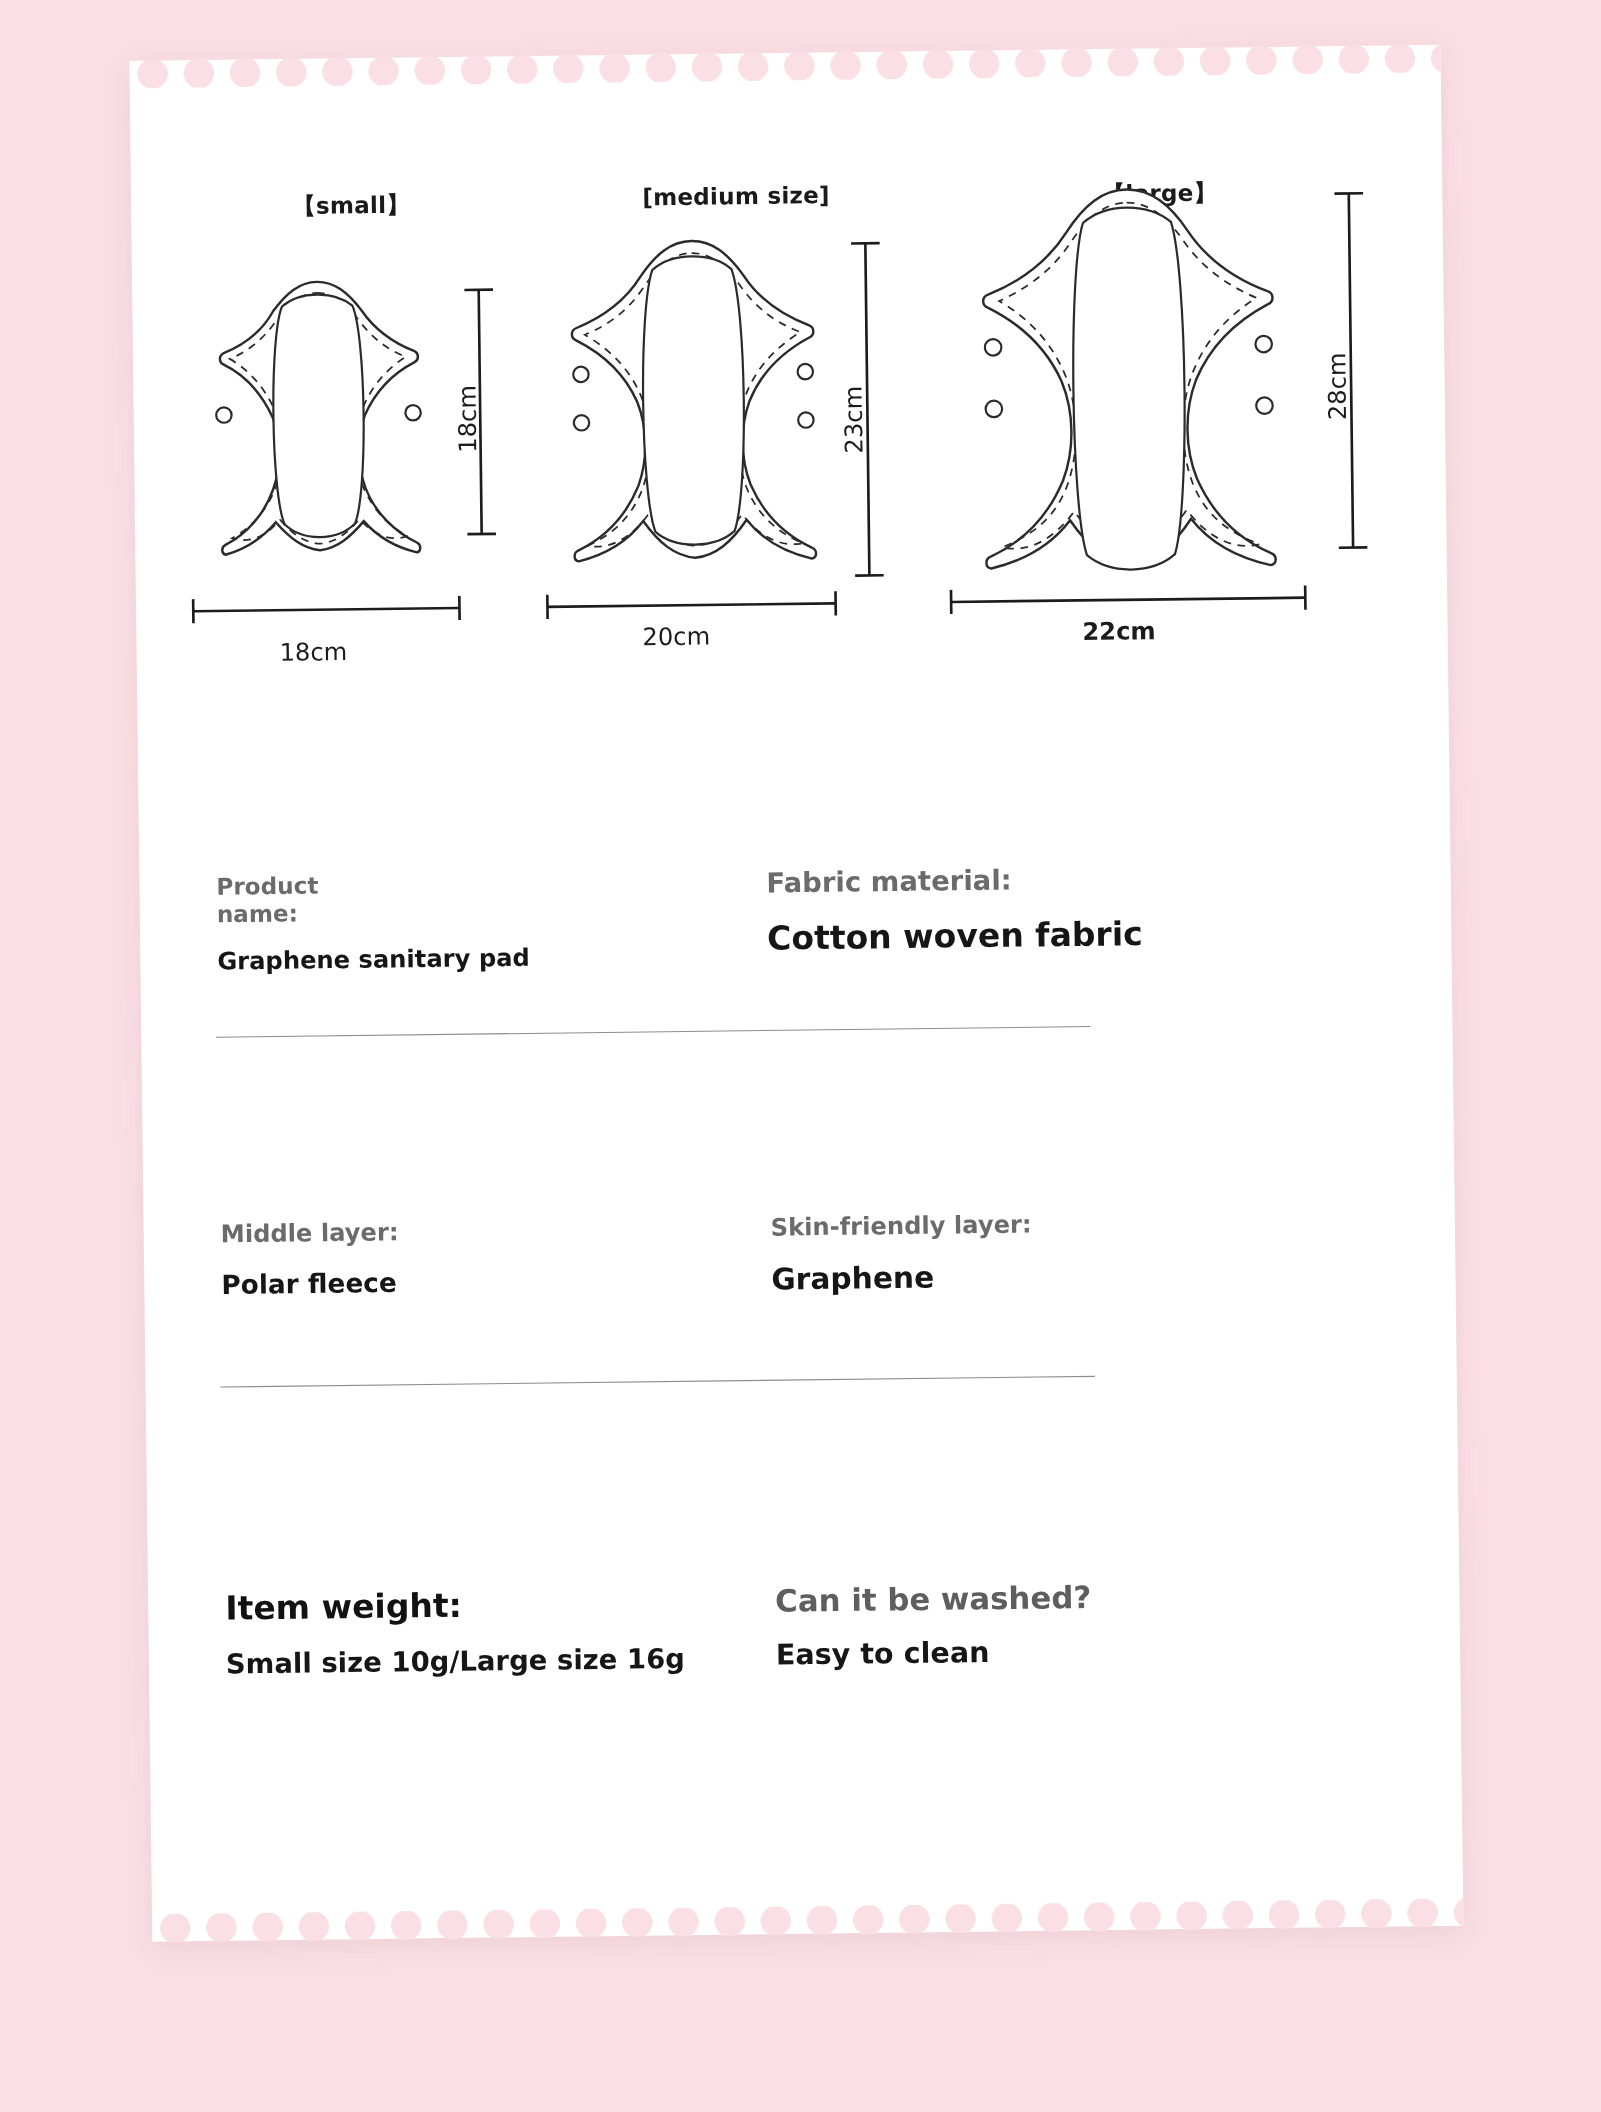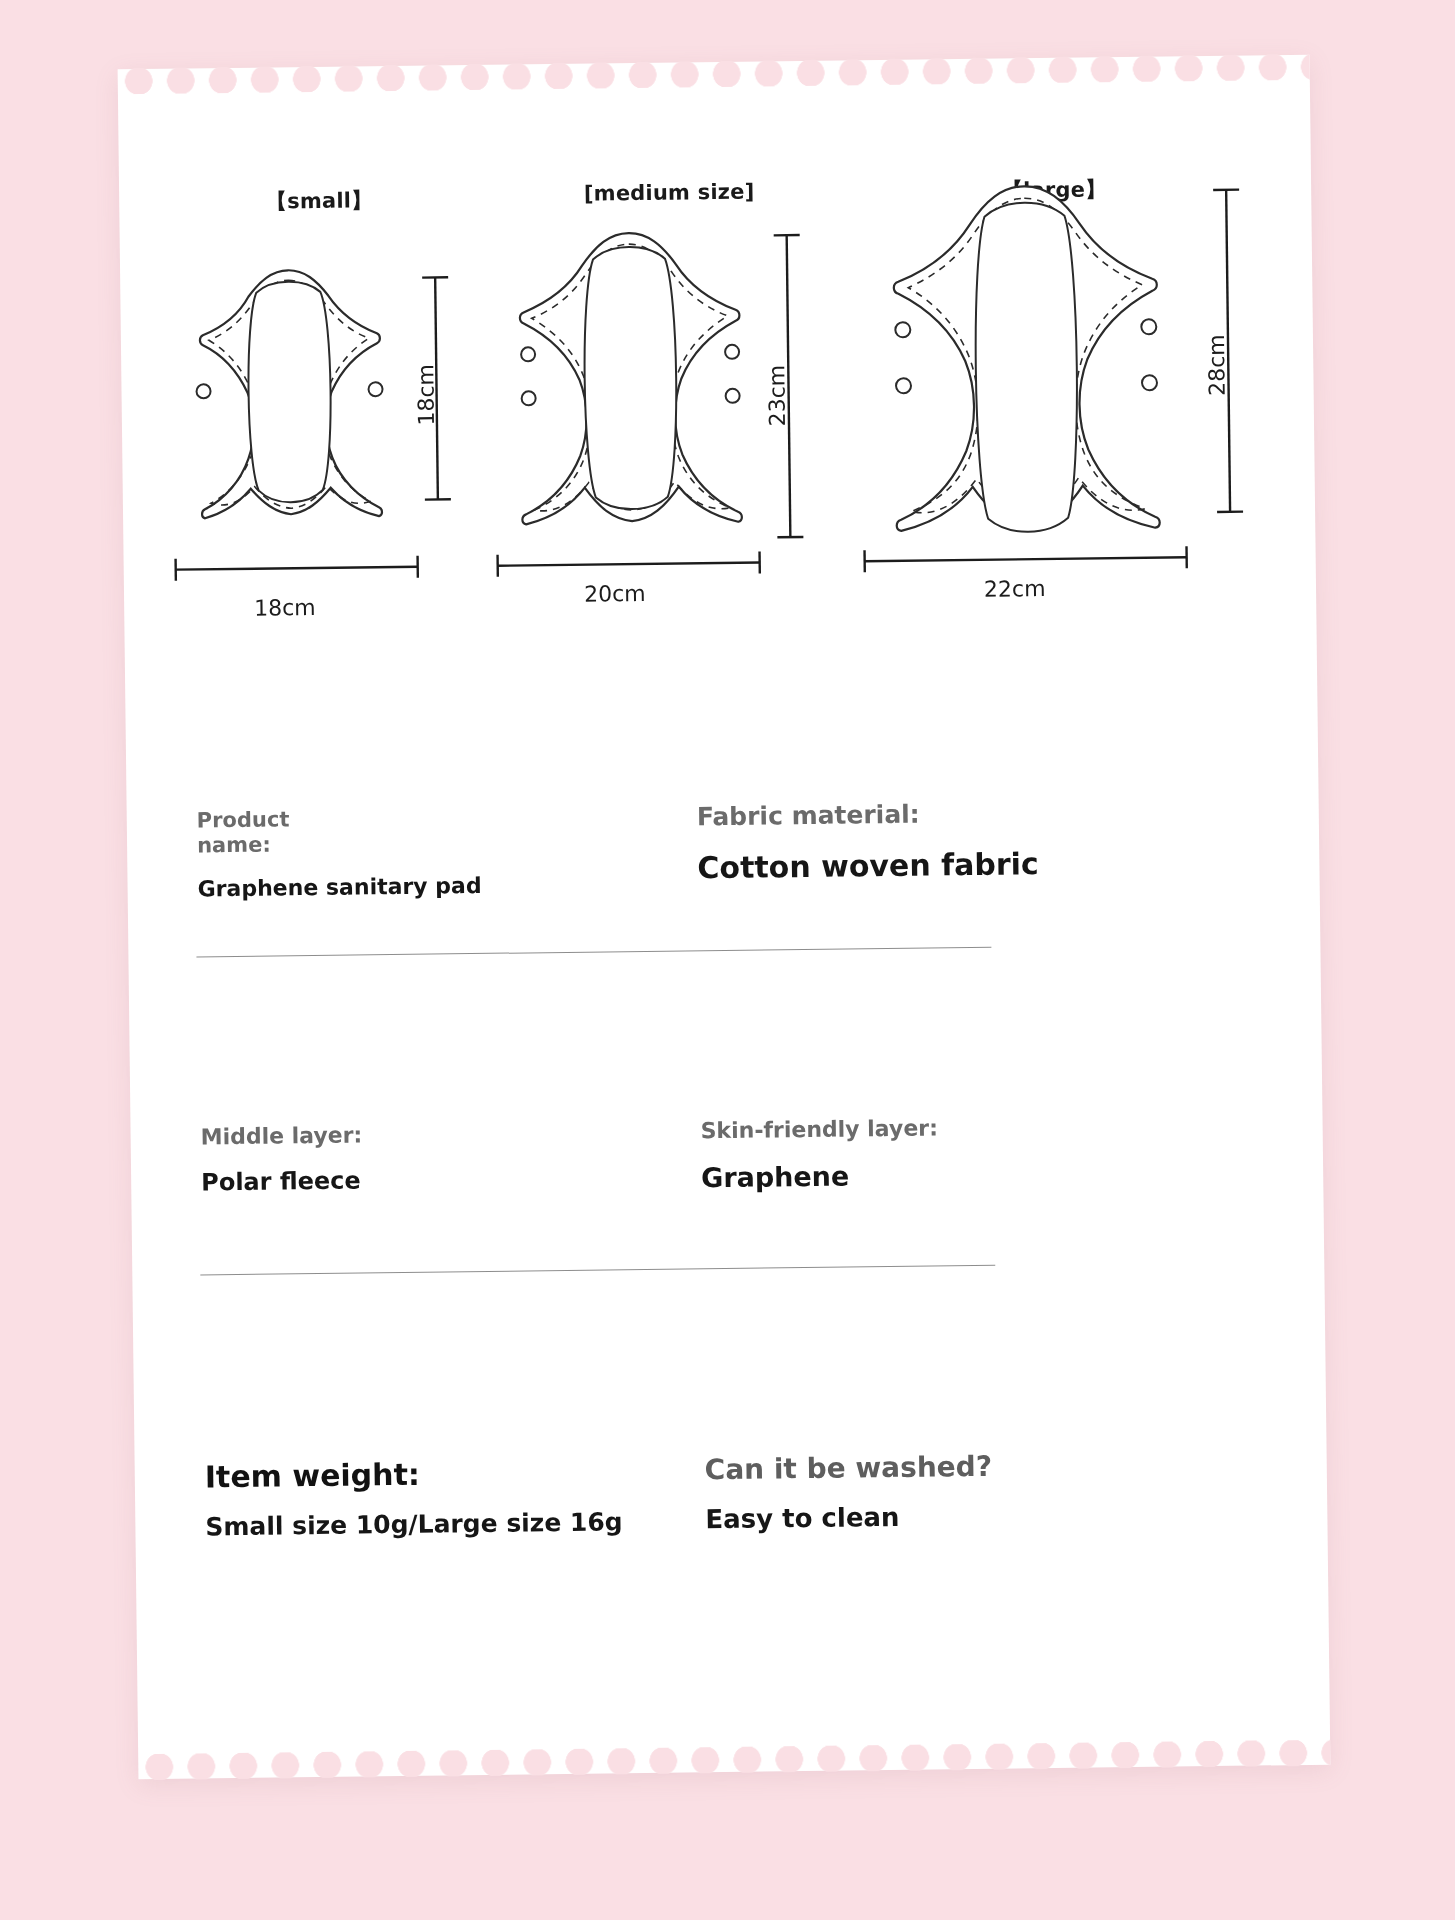--- a/index.html
+++ b/index.html
@@ -11,21 +11,21 @@
     height: 1920px;
     background: #fadfe4;
     font-family: "DejaVu Sans", sans-serif;
     overflow: hidden;
   }
 
   
   #card-wrap {
     position: absolute;
     left: 128px;
-    top: 62px;
+    top: 48px;
     width: 1192px;
     height: 1710px;
   }
   .sheet {
     position: absolute;
     left: 0;
     top: 0;
     width: 1192px;
     height: 1710px;
     background: #ffffff;
@@ -247,21 +247,21 @@
             <line x1="4" y1="4" x2="30" y2="4" stroke="#1c1c1c" stroke-width="2.4"></line>
             <line x1="4" y1="326" x2="30" y2="326" stroke="#1c1c1c" stroke-width="2.4"></line>
           </svg>
           <div class="dim-label vert" style="left:338px; top:230px;">28cm</div>
 
           <svg class="pad-svg" width="330" height="26" viewBox="0 0 330 26" style="left:-8px; top:378px;">
             <line x1="4" y1="13" x2="326" y2="13" stroke="#1c1c1c" stroke-width="2.4"></line>
             <line x1="4" y1="2" x2="4" y2="24" stroke="#1c1c1c" stroke-width="2.4"></line>
             <line x1="326" y1="2" x2="326" y2="24" stroke="#1c1c1c" stroke-width="2.4"></line>
           </svg>
-          <div class="dim-label" style="left:115px; top:408px;">22cm</div>
+          <div class="dim-label" style="left:115px; top:408px;font-weight:bold;">22cm</div>
         </div>
 
       </div>
 
       <div class="specs">
 
         <div class="spec-row">
           <div class="spec-cell left sz-sm">
             <div class="spec-label">Product
 name:</div>

